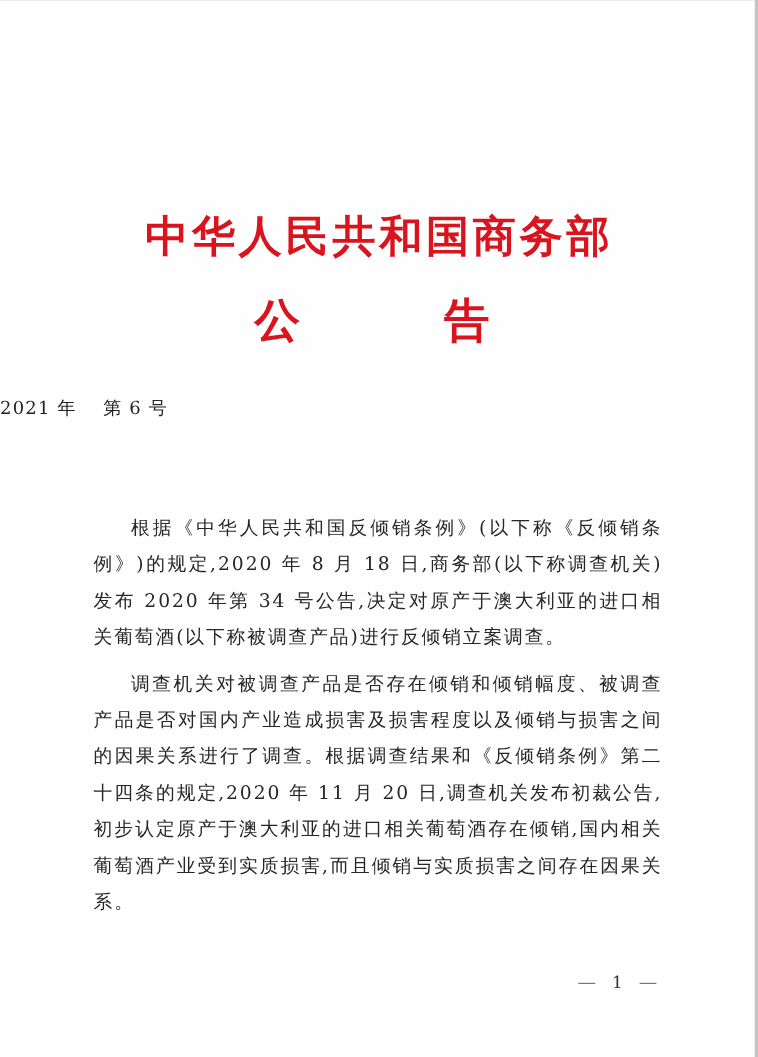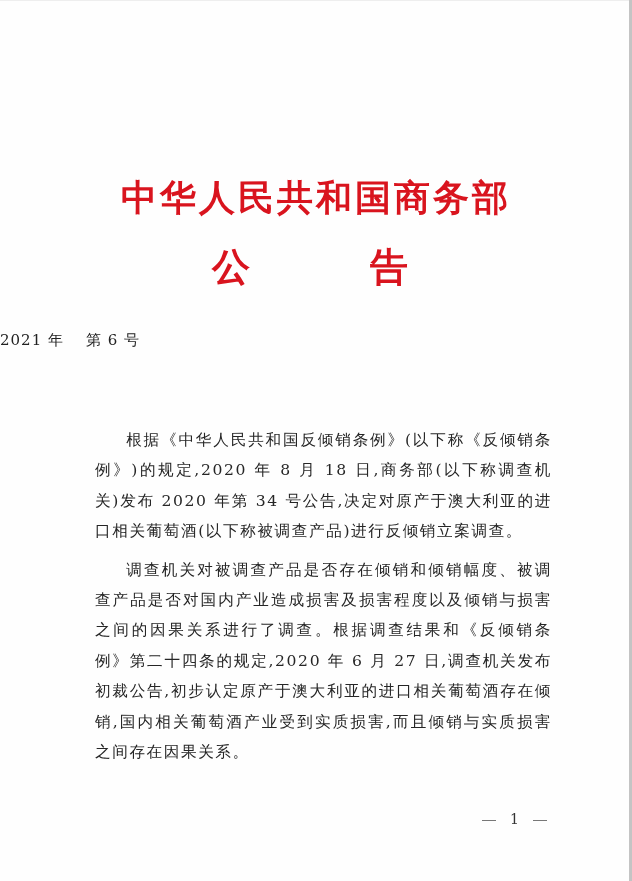--- a/index.html
+++ b/index.html
@@ -78,21 +78,21 @@
       left: 78px;
       top: 424px;
       width: 474px;
       color: #262626;
       font-size: 15.6px;
       line-height: 30.4px;
       letter-spacing: 1.6px;
       text-align: justify;
     }
     .body-text p {
-      margin: 0 0 8px 17px;
+      margin: 0 0 8px 0;
       text-indent: 2em;
     }
     .page-footer {
       position: absolute;
       top: 806px;
       left: 482px;
       width: 80px;
       font-size: 14px;
       color: #333;
       line-height: 24px;
@@ -120,21 +120,21 @@
     <span class="c1">公</span>
     <span class="c2">告</span>
   </div>
 
   <div class="doc-number">
     <span>2021 年</span><span class="gap"></span><span>第 6 号</span>
   </div>
 
   <div class="body-text">
     <p>根据《中华人民共和国反倾销条例》(以下称《反倾销条例》)的规定,2020 年 8 月 18 日,商务部(以下称调查机关)发布 2020 年第 34 号公告,决定对原产于澳大利亚的进口相关葡萄酒(以下称被调查产品)进行反倾销立案调查。</p>
-    <p>调查机关对被调查产品是否存在倾销和倾销幅度、被调查产品是否对国内产业造成损害及损害程度以及倾销与损害之间的因果关系进行了调查。根据调查结果和《反倾销条例》第二十四条的规定,2020 年 6 月 27 日,调查机关发布初裁公告,初步认定原产于澳大利亚的进口相关葡萄酒存在倾销,国内相关葡萄酒产业受到实质损害,而且倾销与实质损害之间存在因果关系。</p>
+    <p>调查机关对被调查产品是否存在倾销和倾销幅度、被调查产品是否对国内产业造成损害及损害程度以及倾销与损害之间的因果关系进行了调查。根据调查结果和《反倾销条例》第二十四条的规定,2020 年 11 月 20 日,调查机关发布初裁公告,初步认定原产于澳大利亚的进口相关葡萄酒存在倾销,国内相关葡萄酒产业受到实质损害,而且倾销与实质损害之间存在因果关系。</p>
   </div>
 
   <div class="page-footer">
     <span class="dash"></span><span class="num">1</span><span class="dash"></span>
   </div>
 </div>
 
 <div class="right-edge"></div>
 
 </body></html>

